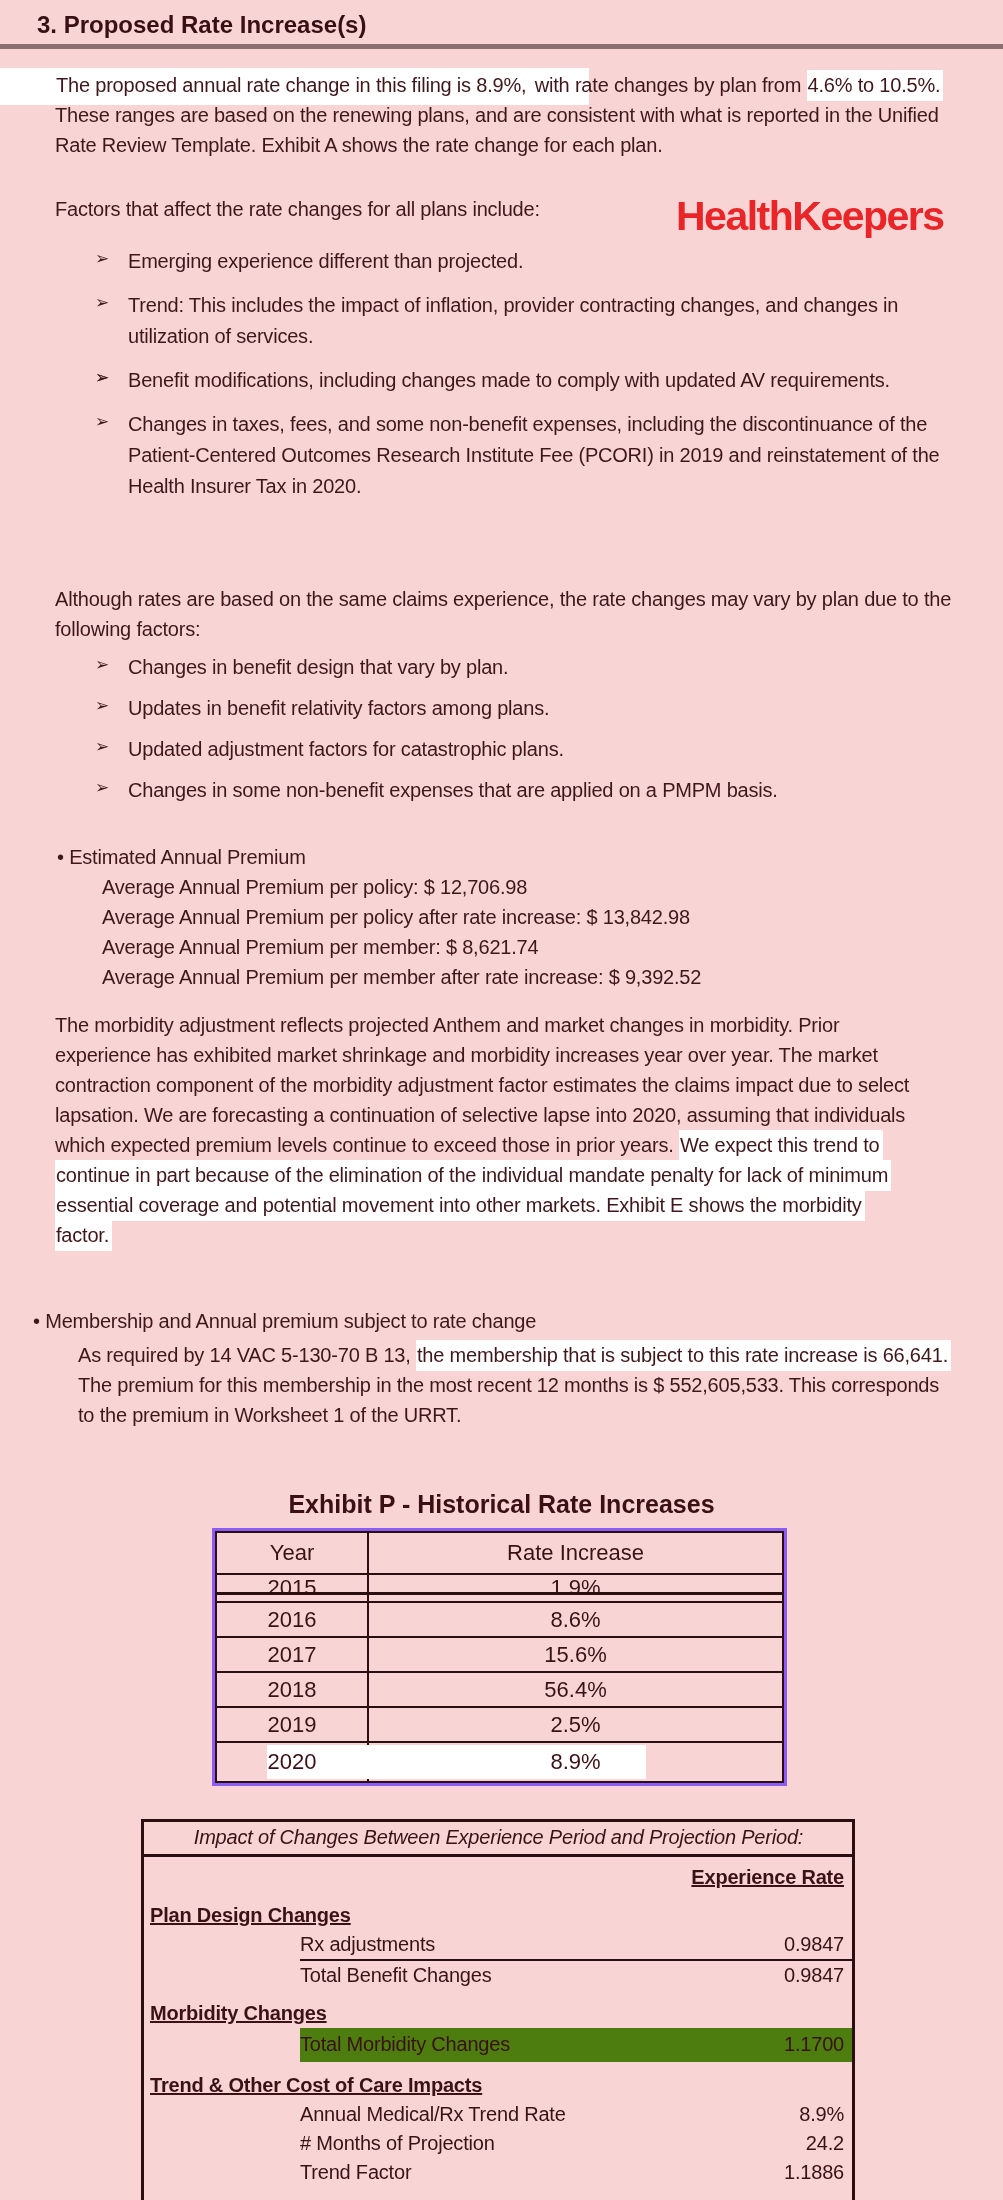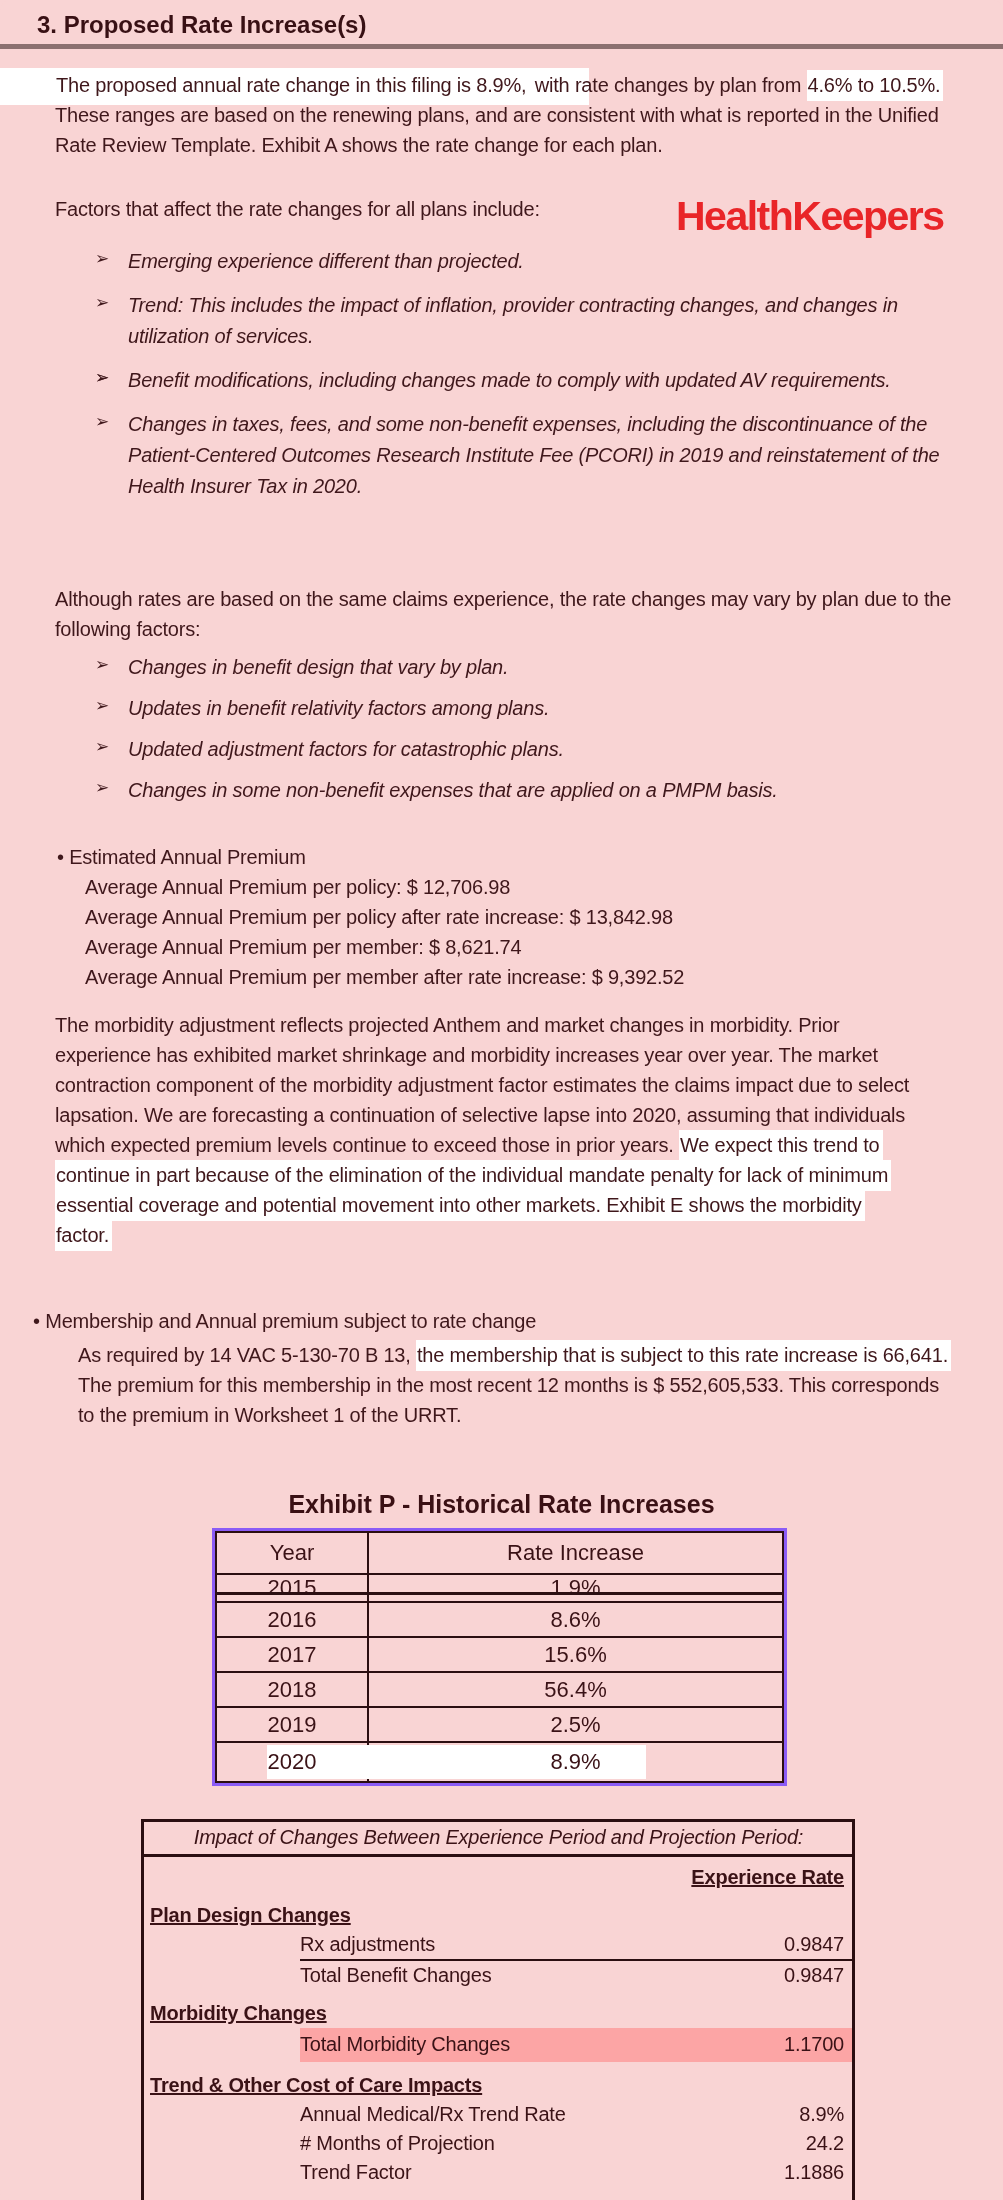--- a/index.html
+++ b/index.html
@@ -22,30 +22,30 @@
   .strip{position:absolute;left:-55px;top:-2px;width:589px;height:37px;background:#fff;z-index:-1;}
   
   .factors-h{top:194px;left:55px;}
   .logo{top:192px;left:676px;font-size:41px;font-weight:bold;color:#e92528;letter-spacing:-1.5px;line-height:1.2;}
   
   .alist{left:0;right:0;}
   .l1{top:246px;}
   .l2{top:652px;}
   .li{position:relative;margin:0 20px 13px 55px;padding-left:73px;}
   .l2 .li{margin-bottom:10px;}
-  .li .ln{height:31px;line-height:31px;font-style:italic;}
+  .li .ln{height:31px;line-height:31px;}
   .mk{position:absolute;left:40px;top:2px;font-size:17px;color:#3f171b;}
   .block-hl{display:inline-block;background:#fff;padding:2px 16px 4px 3px;margin-left:-3px;}
   
   .vary-p{top:584px;left:55px;width:940px;}
   
   .pblock{top:842px;left:57px;}
   .bline{height:30px;line-height:30px;white-space:nowrap;}
   .bline .dot{font-size:20px;}
-  .plines{margin-left:28px;}
+  .plines{margin-left:45px;}
   
   .morb{top:1010px;left:55px;width:945px;}
   
   .mblock{top:1306px;left:33px;}
   .mlines{margin-left:45px;margin-top:4px;}
   
   .ep-title{top:1490px;left:0;width:1003px;text-align:center;margin:0;font-size:25px;font-weight:bold;color:#3a1014;letter-spacing:0;}
   .ep-wrap{top:1528px;left:212px;width:575px;border:3px solid #8b5cf6;box-sizing:border-box;}
   .ep-wrap table{width:100%;border-collapse:collapse;font-size:22px;color:#3a1216;letter-spacing:0;}
   .ep-wrap th,.ep-wrap td{border:2px solid #2b0e11;font-weight:normal;text-align:center;padding:0;}
@@ -63,21 +63,21 @@
   
   .imp{top:1819px;left:141px;width:714px;border:3px solid #2b0e11;box-sizing:border-box;font-size:20px;color:#3a1216;}
   .imp-title{border-bottom:3px solid #2b0e11;font-style:italic;padding:4px 8px 5px 9px;font-size:20px;text-align:center;}
   .imp-body{padding:6px 0 0 6px;}
   .exp-rate{text-align:right;font-weight:bold;text-decoration:underline;line-height:29px;padding-right:8px;}
   .sec-h{font-weight:bold;text-decoration:underline;line-height:29px;margin-top:9px;}
   .irow{display:flex;justify-content:space-between;margin-left:150px;line-height:29px;padding-right:8px;}
   .irow .lbl{white-space:nowrap;}
   .irow .val{white-space:nowrap;}
   .irow.ul{border-bottom:2px solid #2b0e11;}
-  .irow.hlrow{background:#fca5a5;padding-top:2px;padding-bottom:3px;}
+  .irow.hlrow{background:#4d7c0f;padding-top:2px;padding-bottom:3px;}
   .gap{height:16px;}
 </style>
 </head>
 <body>
 
 <div class="page">
 
   <header class="hdr">
     <h1>3. Proposed Rate Increase(s)</h1>
     <div class="rule"></div>

